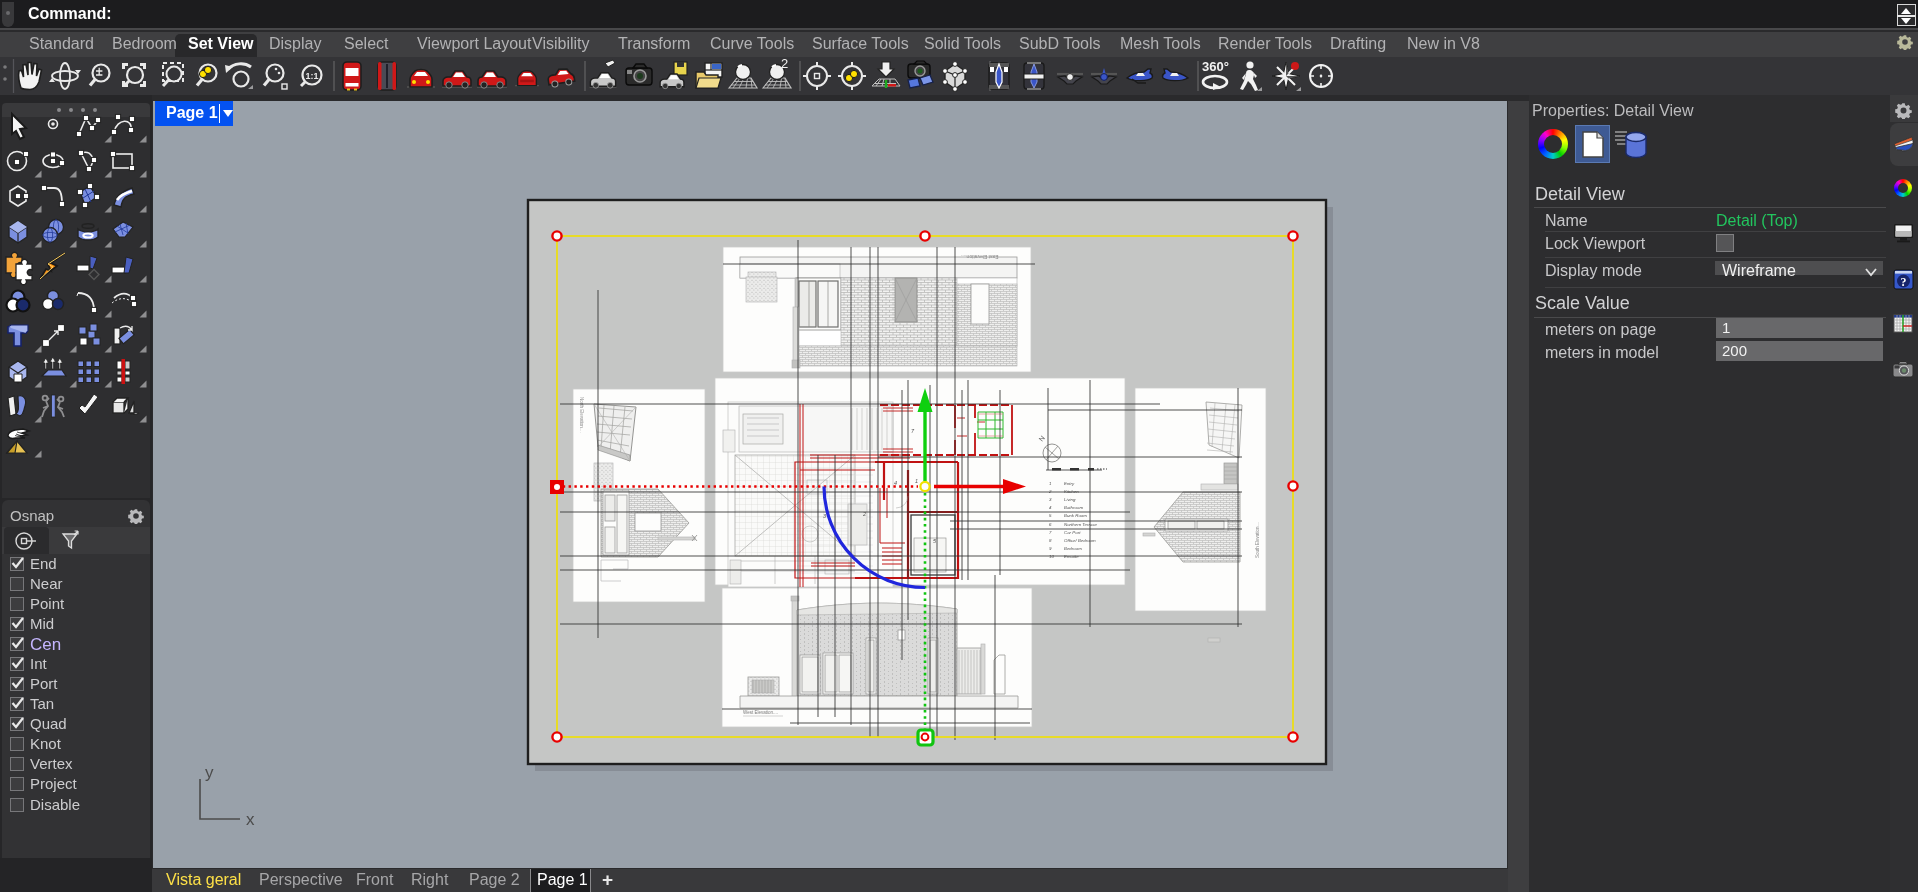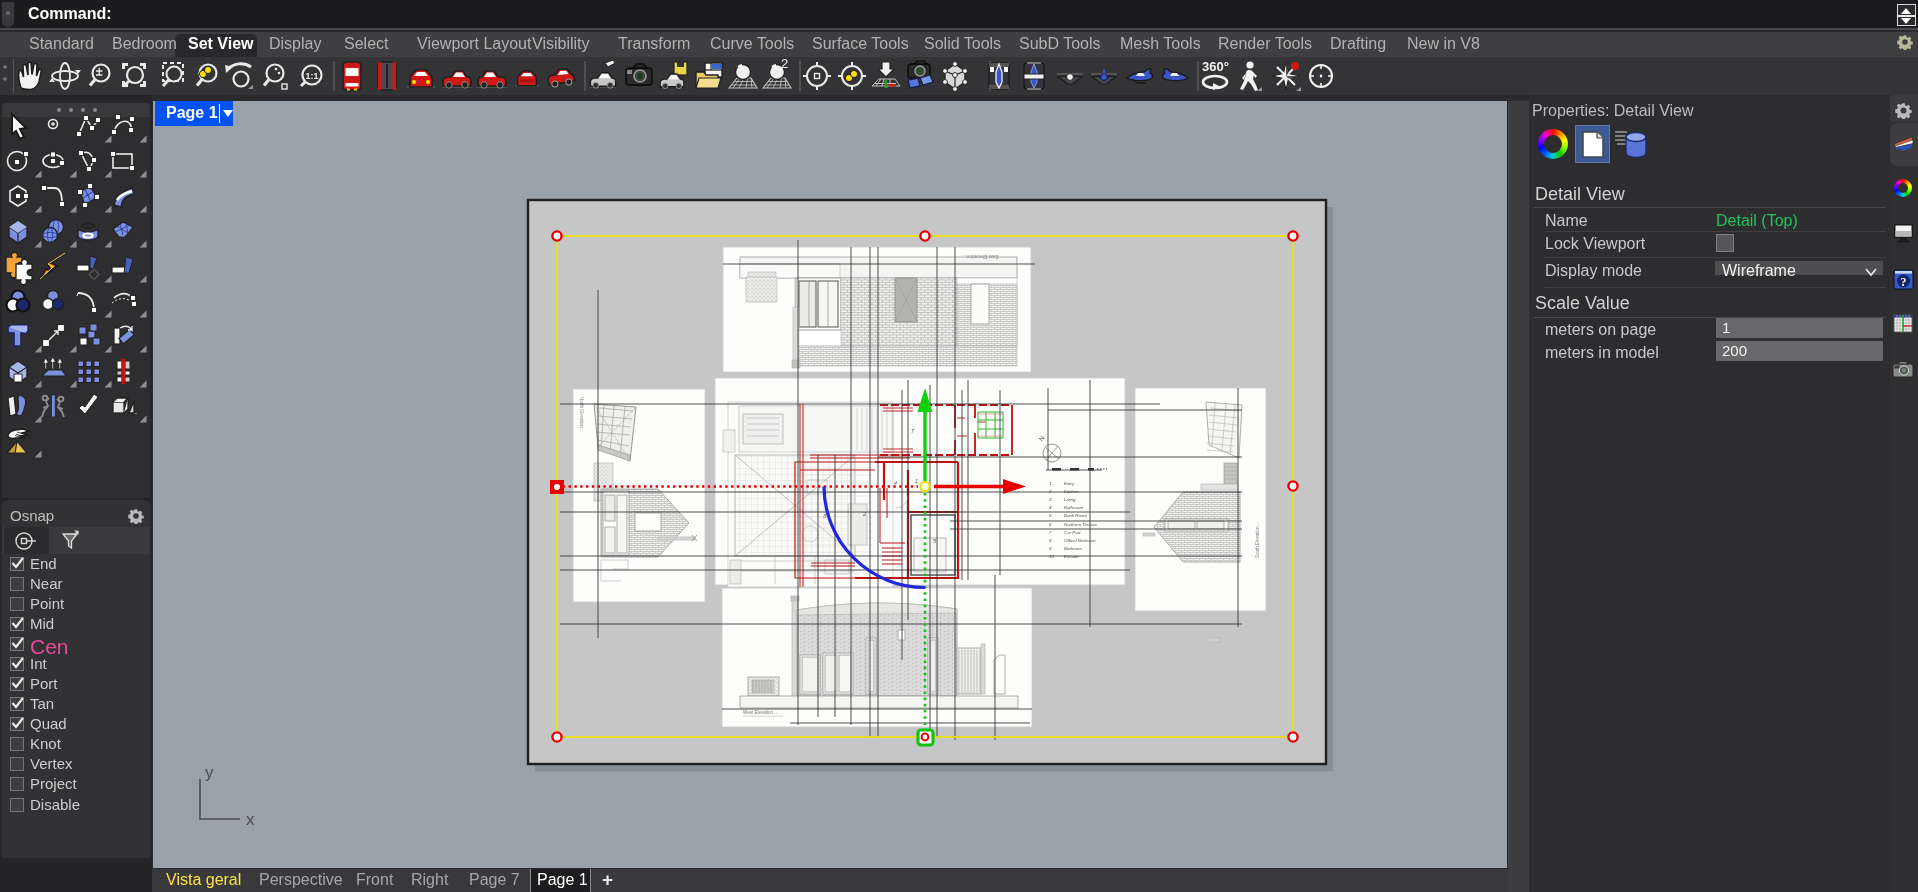--- a/index.html
+++ b/index.html
@@ -580,21 +580,21 @@
           <div class="abs" style="left:28px;top:95px;color:#cdcdcf;font-size:15px;">Point</div>
           <div class="abs" style="left:8px;top:117px;width:14px;height:14px;background:#3d3d3f;border:1px solid #77777a;"></div>
           <svg class="abs" style="left:8px;top:116px;" width="16" height="15" viewBox="0 0 16 15">
             <path d="M2.5,7 L6,11 L13,2" fill="none" stroke="#e8e8e8" stroke-width="2.3"></path>
           </svg>
           <div class="abs" style="left:28px;top:115px;color:#cdcdcf;font-size:15px;">Mid</div>
           <div class="abs" style="left:8px;top:137px;width:14px;height:14px;background:#3d3d3f;border:1px solid #77777a;"></div>
           <svg class="abs" style="left:8px;top:136px;" width="16" height="15" viewBox="0 0 16 15">
             <path d="M2.5,7 L6,11 L13,2" fill="none" stroke="#e8e8e8" stroke-width="2.3"></path>
           </svg>
-          <div class="abs" style="left:28px;top:135px;color:#ec4899;font-size:21px;">Cen</div>
+          <div class="abs" style="left:28px;top:135px;color:#c4b5fd;font-size:17px;">Cen</div>
           <div class="abs" style="left:8px;top:157px;width:14px;height:14px;background:#3d3d3f;border:1px solid #77777a;"></div>
           <svg class="abs" style="left:8px;top:156px;" width="16" height="15" viewBox="0 0 16 15">
             <path d="M2.5,7 L6,11 L13,2" fill="none" stroke="#e8e8e8" stroke-width="2.3"></path>
           </svg>
           <div class="abs" style="left:28px;top:155px;color:#cdcdcf;font-size:15px;">Int</div>
           <div class="abs" style="left:8px;top:177px;width:14px;height:14px;background:#3d3d3f;border:1px solid #77777a;"></div>
           <svg class="abs" style="left:8px;top:176px;" width="16" height="15" viewBox="0 0 16 15">
             <path d="M2.5,7 L6,11 L13,2" fill="none" stroke="#e8e8e8" stroke-width="2.3"></path>
           </svg>
           <div class="abs" style="left:28px;top:175px;color:#cdcdcf;font-size:15px;">Port</div>
@@ -884,21 +884,21 @@
     </div>
   </div>
 
   <div class="abs" style="left:0;top:869px;width:1918px;height:23px;background:#39393b;">
     <div class="abs" style="left:0;top:0;width:152px;height:23px;background:#242426;"></div>
     <div id="bottomtabs">
         <div class="abs" style="left:166px;top:2px;color:#fde047;font-size:16px;">Vista geral</div>
         <div class="abs" style="left:259px;top:2px;color:#a6a6a8;font-size:16px;">Perspective</div>
         <div class="abs" style="left:356px;top:2px;color:#a6a6a8;font-size:16px;">Front</div>
         <div class="abs" style="left:411px;top:2px;color:#a6a6a8;font-size:16px;">Right</div>
-        <div class="abs" style="left:469px;top:2px;color:#a6a6a8;font-size:16px;">Page 7</div>
+        <div class="abs" style="left:469px;top:2px;color:#a6a6a8;font-size:16px;">Page 2</div>
         <div class="abs" style="left:530px;top:0;width:61px;height:23px;background:#1d1d1f;border-left:1px solid #8a8a8c;border-right:1px solid #8a8a8c;"></div>
         <div class="abs" style="left:537px;top:2px;color:#ffffff;font-size:16px;">Page 1</div>
         <div class="abs" style="left:602px;top:0px;color:#e8e8e8;font-size:19px;font-weight:bold;">+</div>
       </div>
   </div>
 
   <div class="abs" style="left:1508px;top:101px;width:21px;height:791px;background:#3e3e40;"></div>
 
   <div class="abs" id="rpanel" style="left:1529px;top:95px;width:361px;height:797px;background:#2d2d2f;">
       <div class="abs" style="left:3px;top:7px;color:#bcbcbe;font-size:16px;">Properties: Detail View</div>

